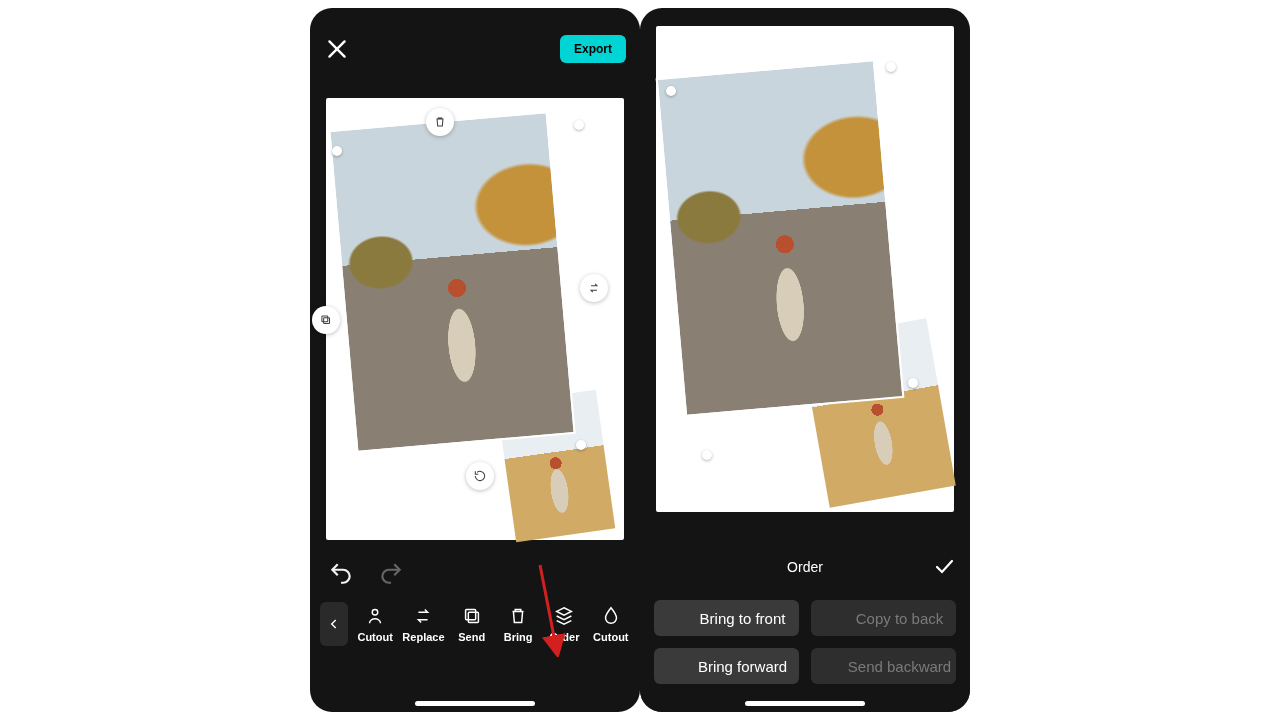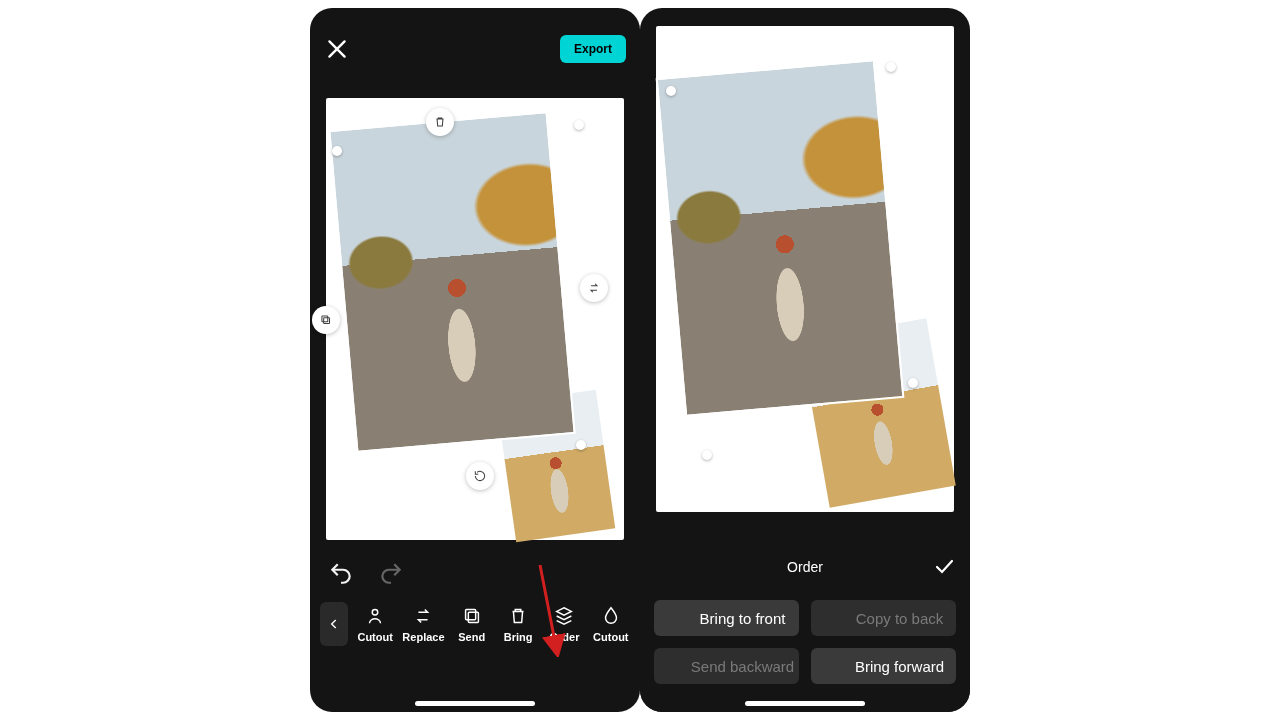--- a/index.html
+++ b/index.html
@@ -230,21 +230,21 @@
         <span class="sheet-title">Order</span>
         <span class="sheet-confirm">
           <svg viewBox="0 0 24 24" fill="none" stroke="currentColor" stroke-width="2.2" stroke-linecap="round">
               <polyline points="5 13 10 18 20 7"></polyline>
             </svg>
         </span>
       </div>
       <div class="sheet-grid">
         <button class="order-btn">Bring to front</button>
         <button class="order-btn disabled">Copy to back</button>
+        <button class="order-btn">Bring forward</button>
         <button class="order-btn disabled">Send backward</button>
-        <button class="order-btn">Bring forward</button>
       </div>
     </div>
 
     <div class="home-ind"></div>
   </div>
 
 </div>
 
 </body></html>

